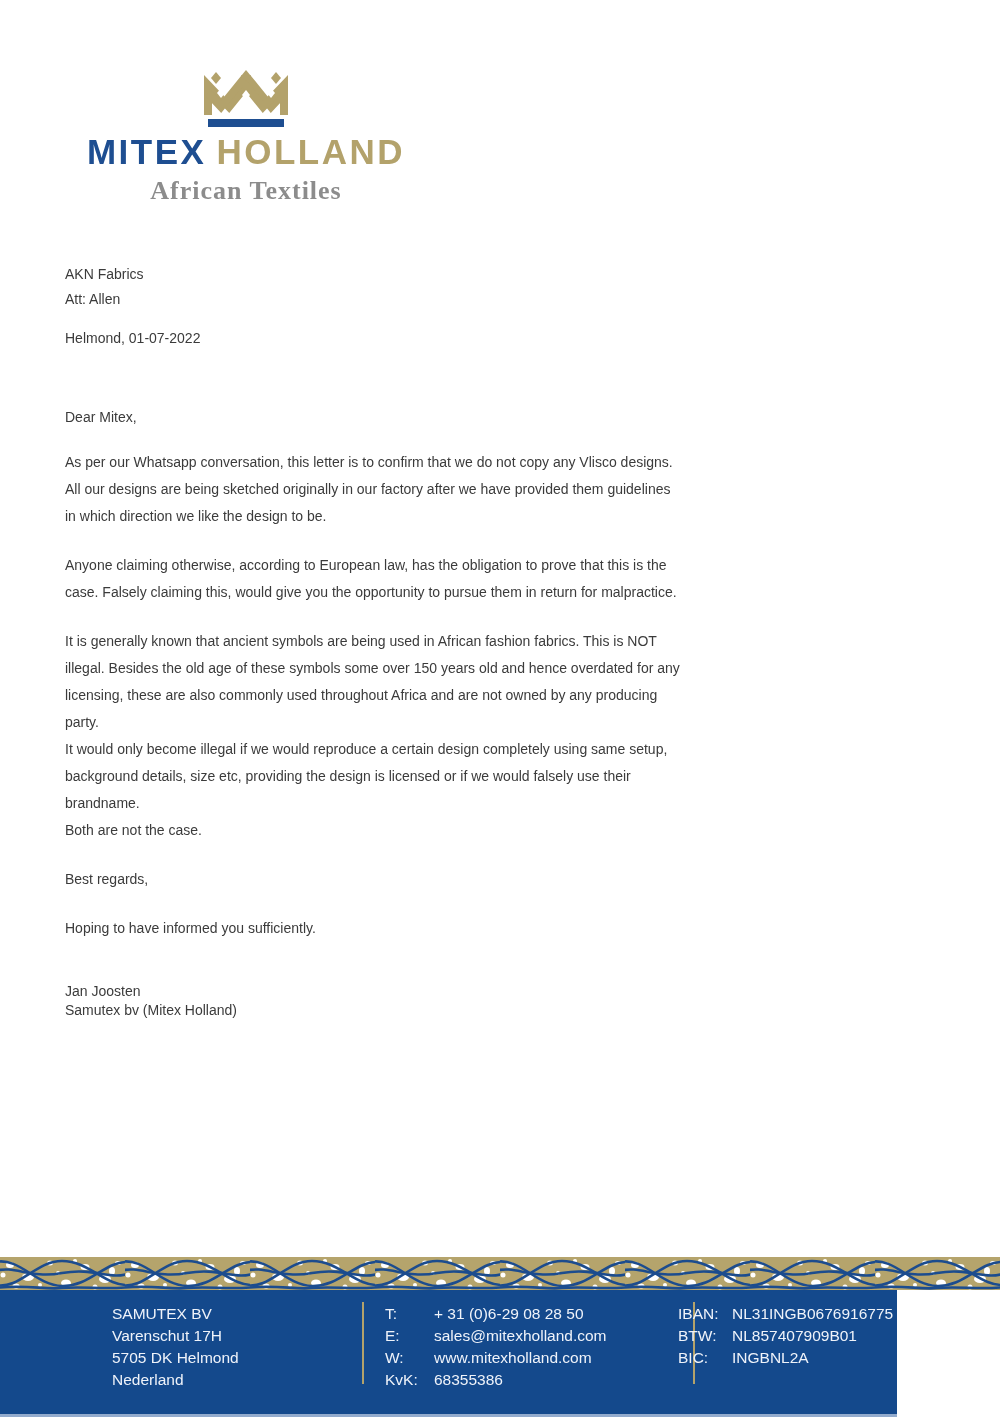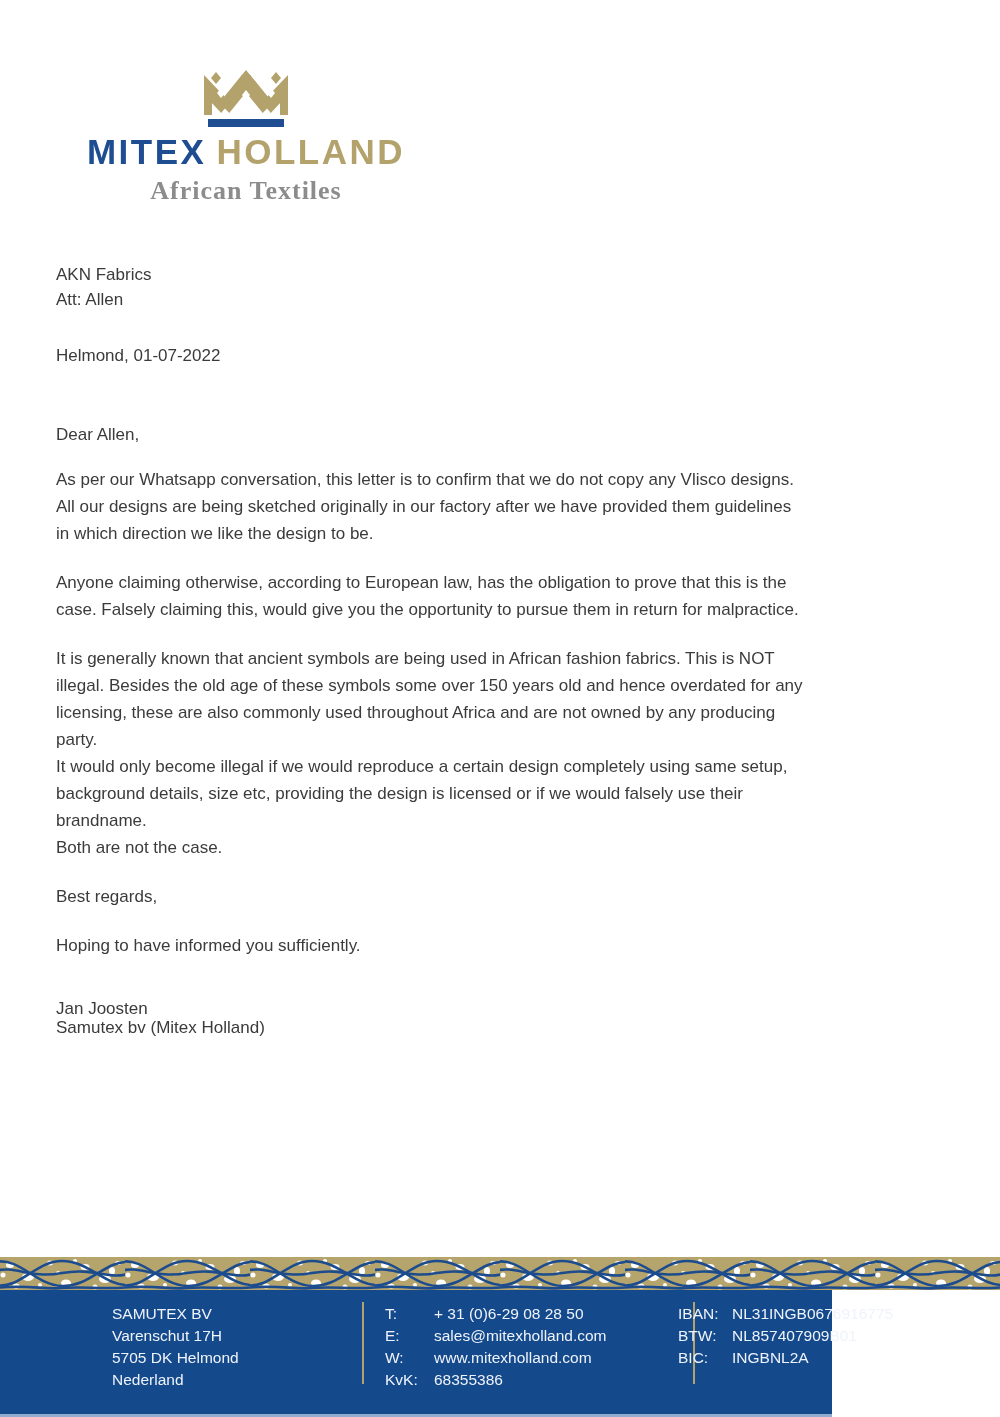--- a/index.html
+++ b/index.html
@@ -13,31 +13,31 @@
   .crown-wrap { width:90px; margin:0 auto; }
   .logo-name { font-size:35px; font-weight:bold; letter-spacing:2.5px; white-space:nowrap; }
   .logo-name .mitex { color:#1e4e91; }
   .logo-name .holland { color:#b3a26b; margin-left:10px; }
   .tagline {
     margin-top:4px; font-family:"Liberation Serif", serif; font-weight:bold;
     font-size:26px; letter-spacing:1px; color:#8c8c8c;
   }
 
   
-  .letter { position:absolute; left:56px; top:262px; width:900px; font-size:17px; line-height:27px; }
+  .letter { position:absolute; left:65px; top:262px; width:900px; font-size:14px; line-height:27px; }
   .recipient { line-height:25px; white-space:pre-line; }
-  .dateline { margin-top:30px; }
+  .dateline { margin-top:13px; }
   .salutation { margin-top:52px; margin-bottom:18px; }
   .para { margin:0 0 22px 0; white-space:pre-line; }
   .signature { line-height:19px; white-space:pre-line;margin-top:40px; }
 
   
   .band { position:absolute; left:0; top:1257px; width:1000px; height:33px; line-height:0; }
   .footer {
-    position:absolute; left:0; top:1290px; width:832px; height:127px;
+    position:absolute; left:0; top:1290px; width:897px; height:127px;
     background:#14498c; color:#eff3fa; font-size:15.5px;
   }
   .footer .col { position:absolute; top:13px; line-height:22px; }
   .col-address { left:112px; }
   .col-contact { left:385px; }
   .col-bank    { left:678px; }
   .frow { display:flex; }
   .col-contact .lbl { width:49px; }
   .col-bank .lbl { width:54px; }
   .vdivider { position:absolute; top:12px; width:2px; height:82px; background:#b3a26b; }
@@ -73,21 +73,21 @@
     <div class="logo-name">
       <span class="mitex">MITEX</span><span class="holland">HOLLAND</span>
     </div>
     <div class="tagline">African Textiles</div>
   </div>
 
   <div class="letter">
     <div class="recipient">AKN Fabrics
 Att: Allen</div>
     <div class="dateline">Helmond, 01-07-2022</div>
-    <div class="salutation">Dear Allen,</div>
+    <div class="salutation">Dear Mitex,</div>
 
     <p class="para">As per our Whatsapp conversation, this letter is to confirm that we do not copy any Vlisco designs.
 All our designs are being sketched originally in our factory after we have provided them guidelines
 in which direction we like the design to be.</p>
     <p class="para">Anyone claiming otherwise, according to European law, has the obligation to prove that this is the
 case. Falsely claiming this, would give you the opportunity to pursue them in return for malpractice.</p>
     <p class="para">It is generally known that ancient symbols are being used in African fashion fabrics. This is NOT
 illegal. Besides the old age of these symbols some over 150 years old and hence overdated for any
 licensing, these are also commonly used throughout Africa and are not owned by any producing
 party.

